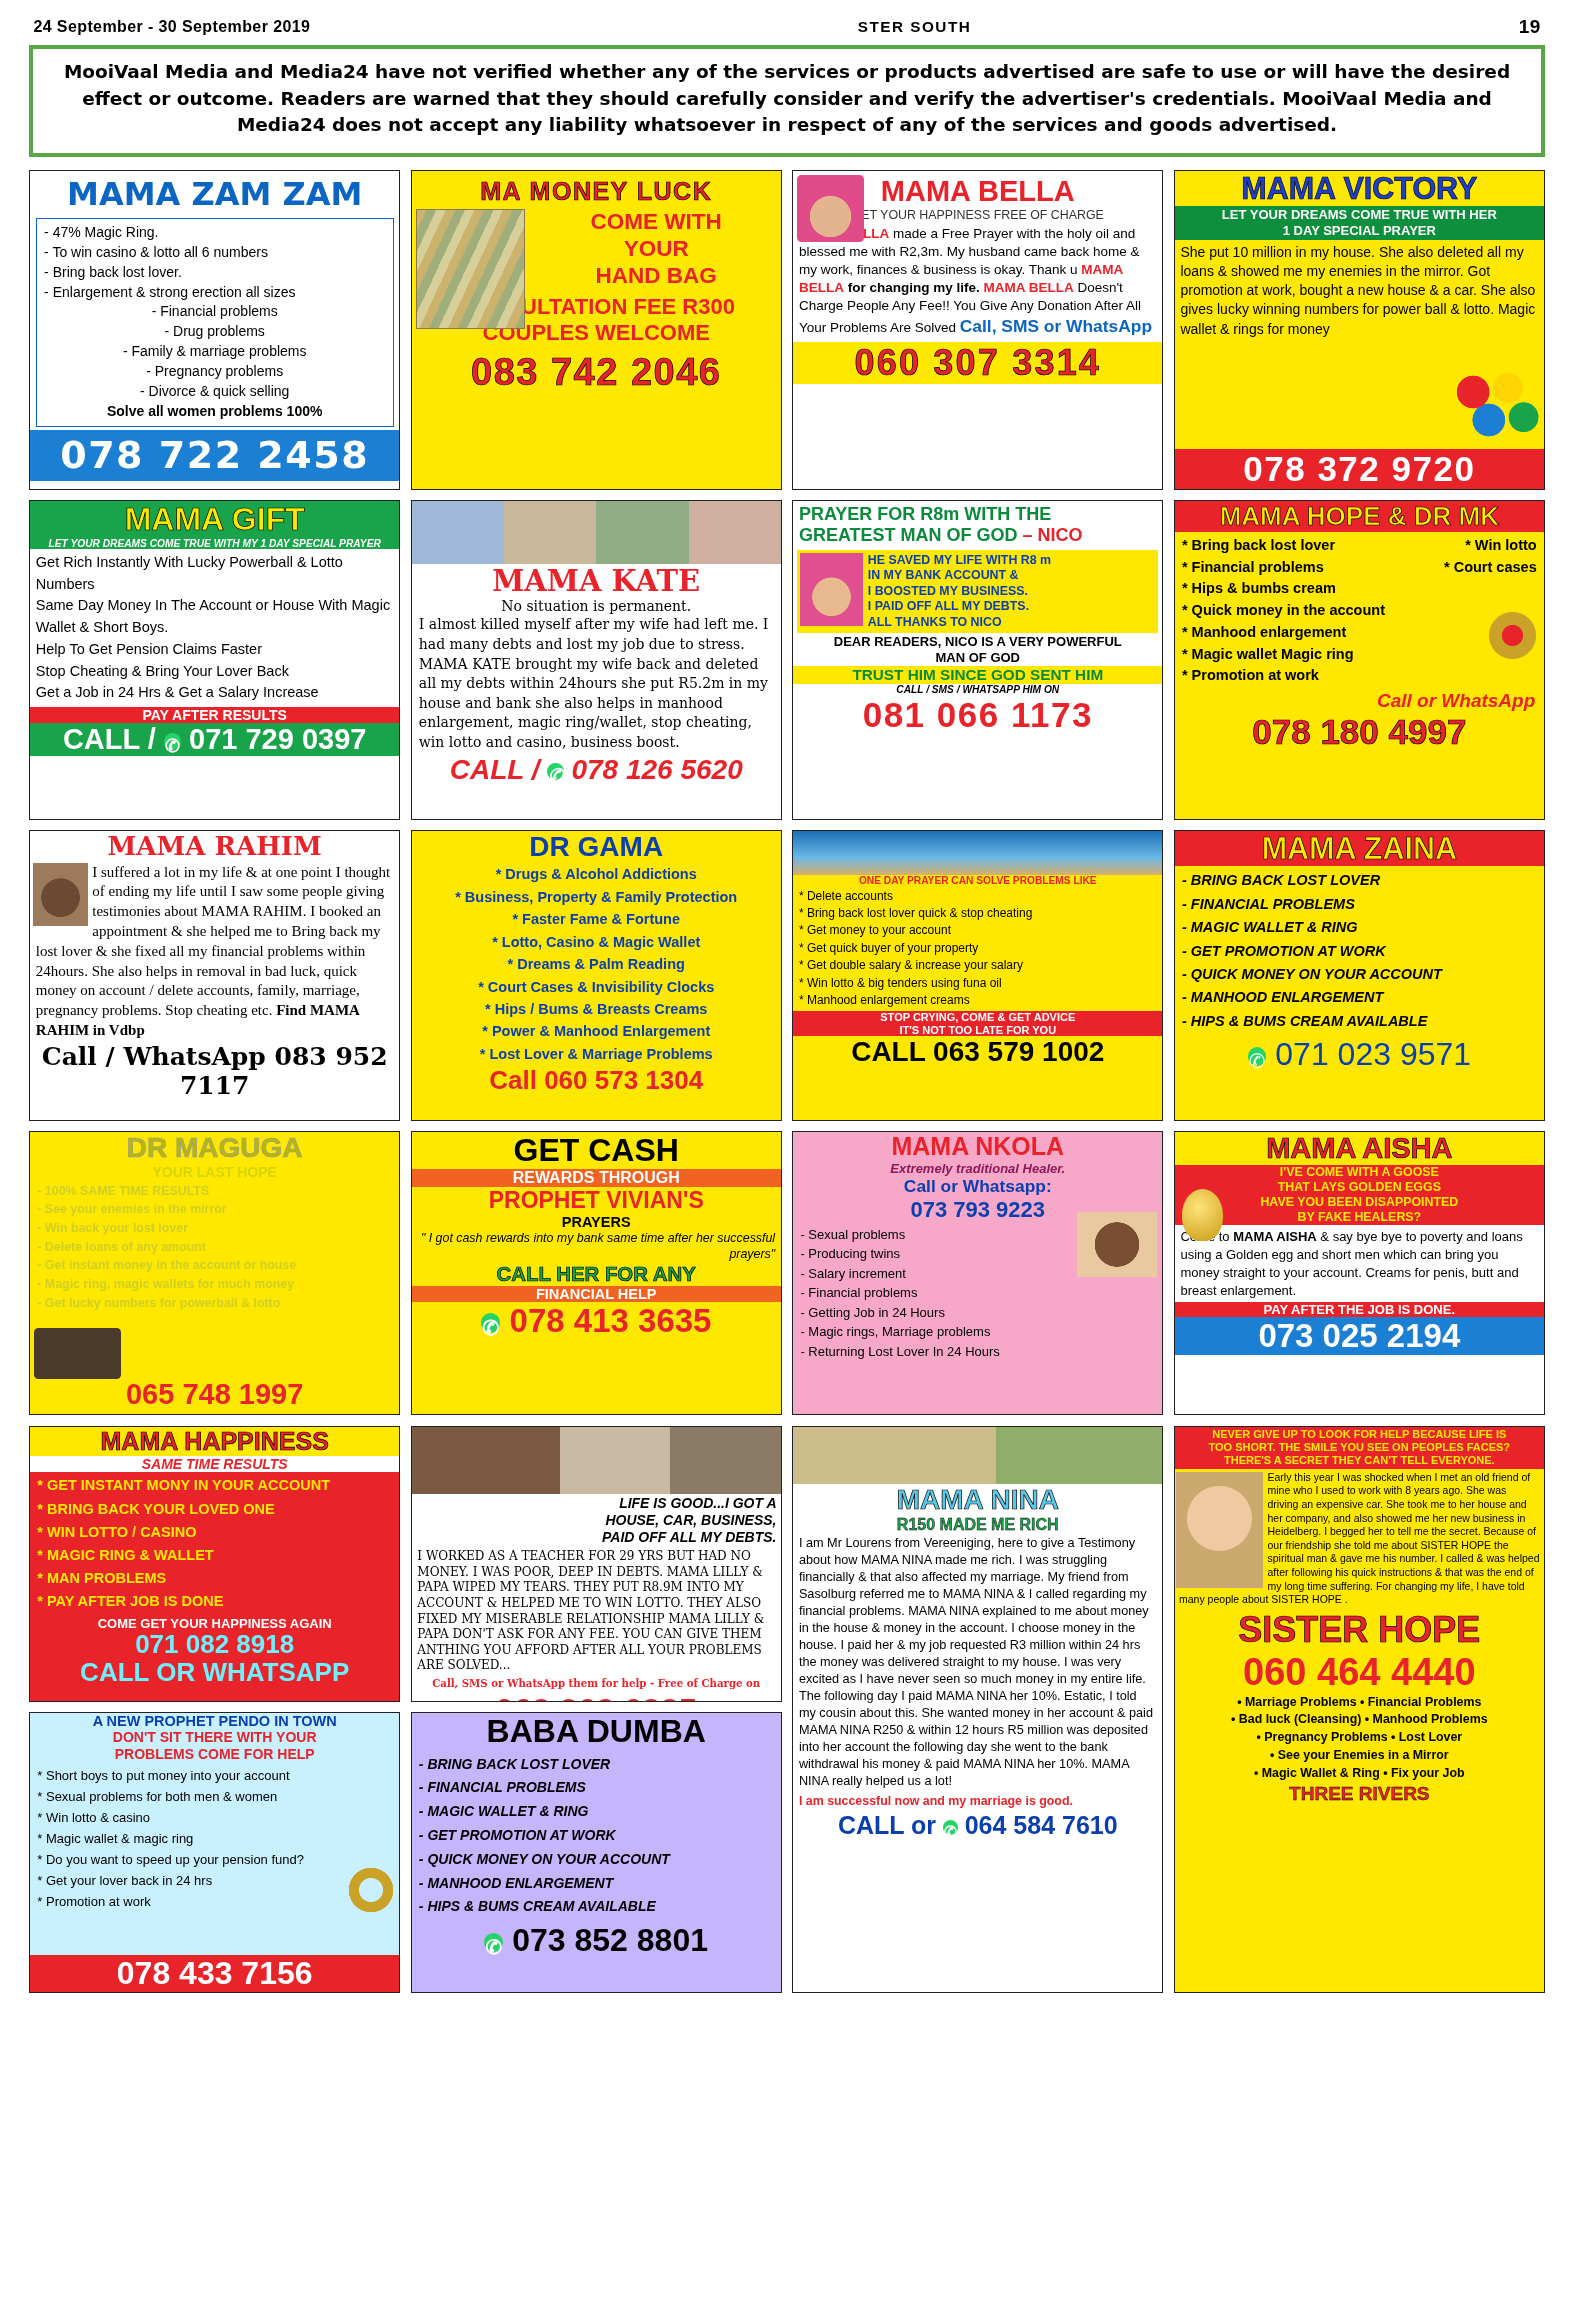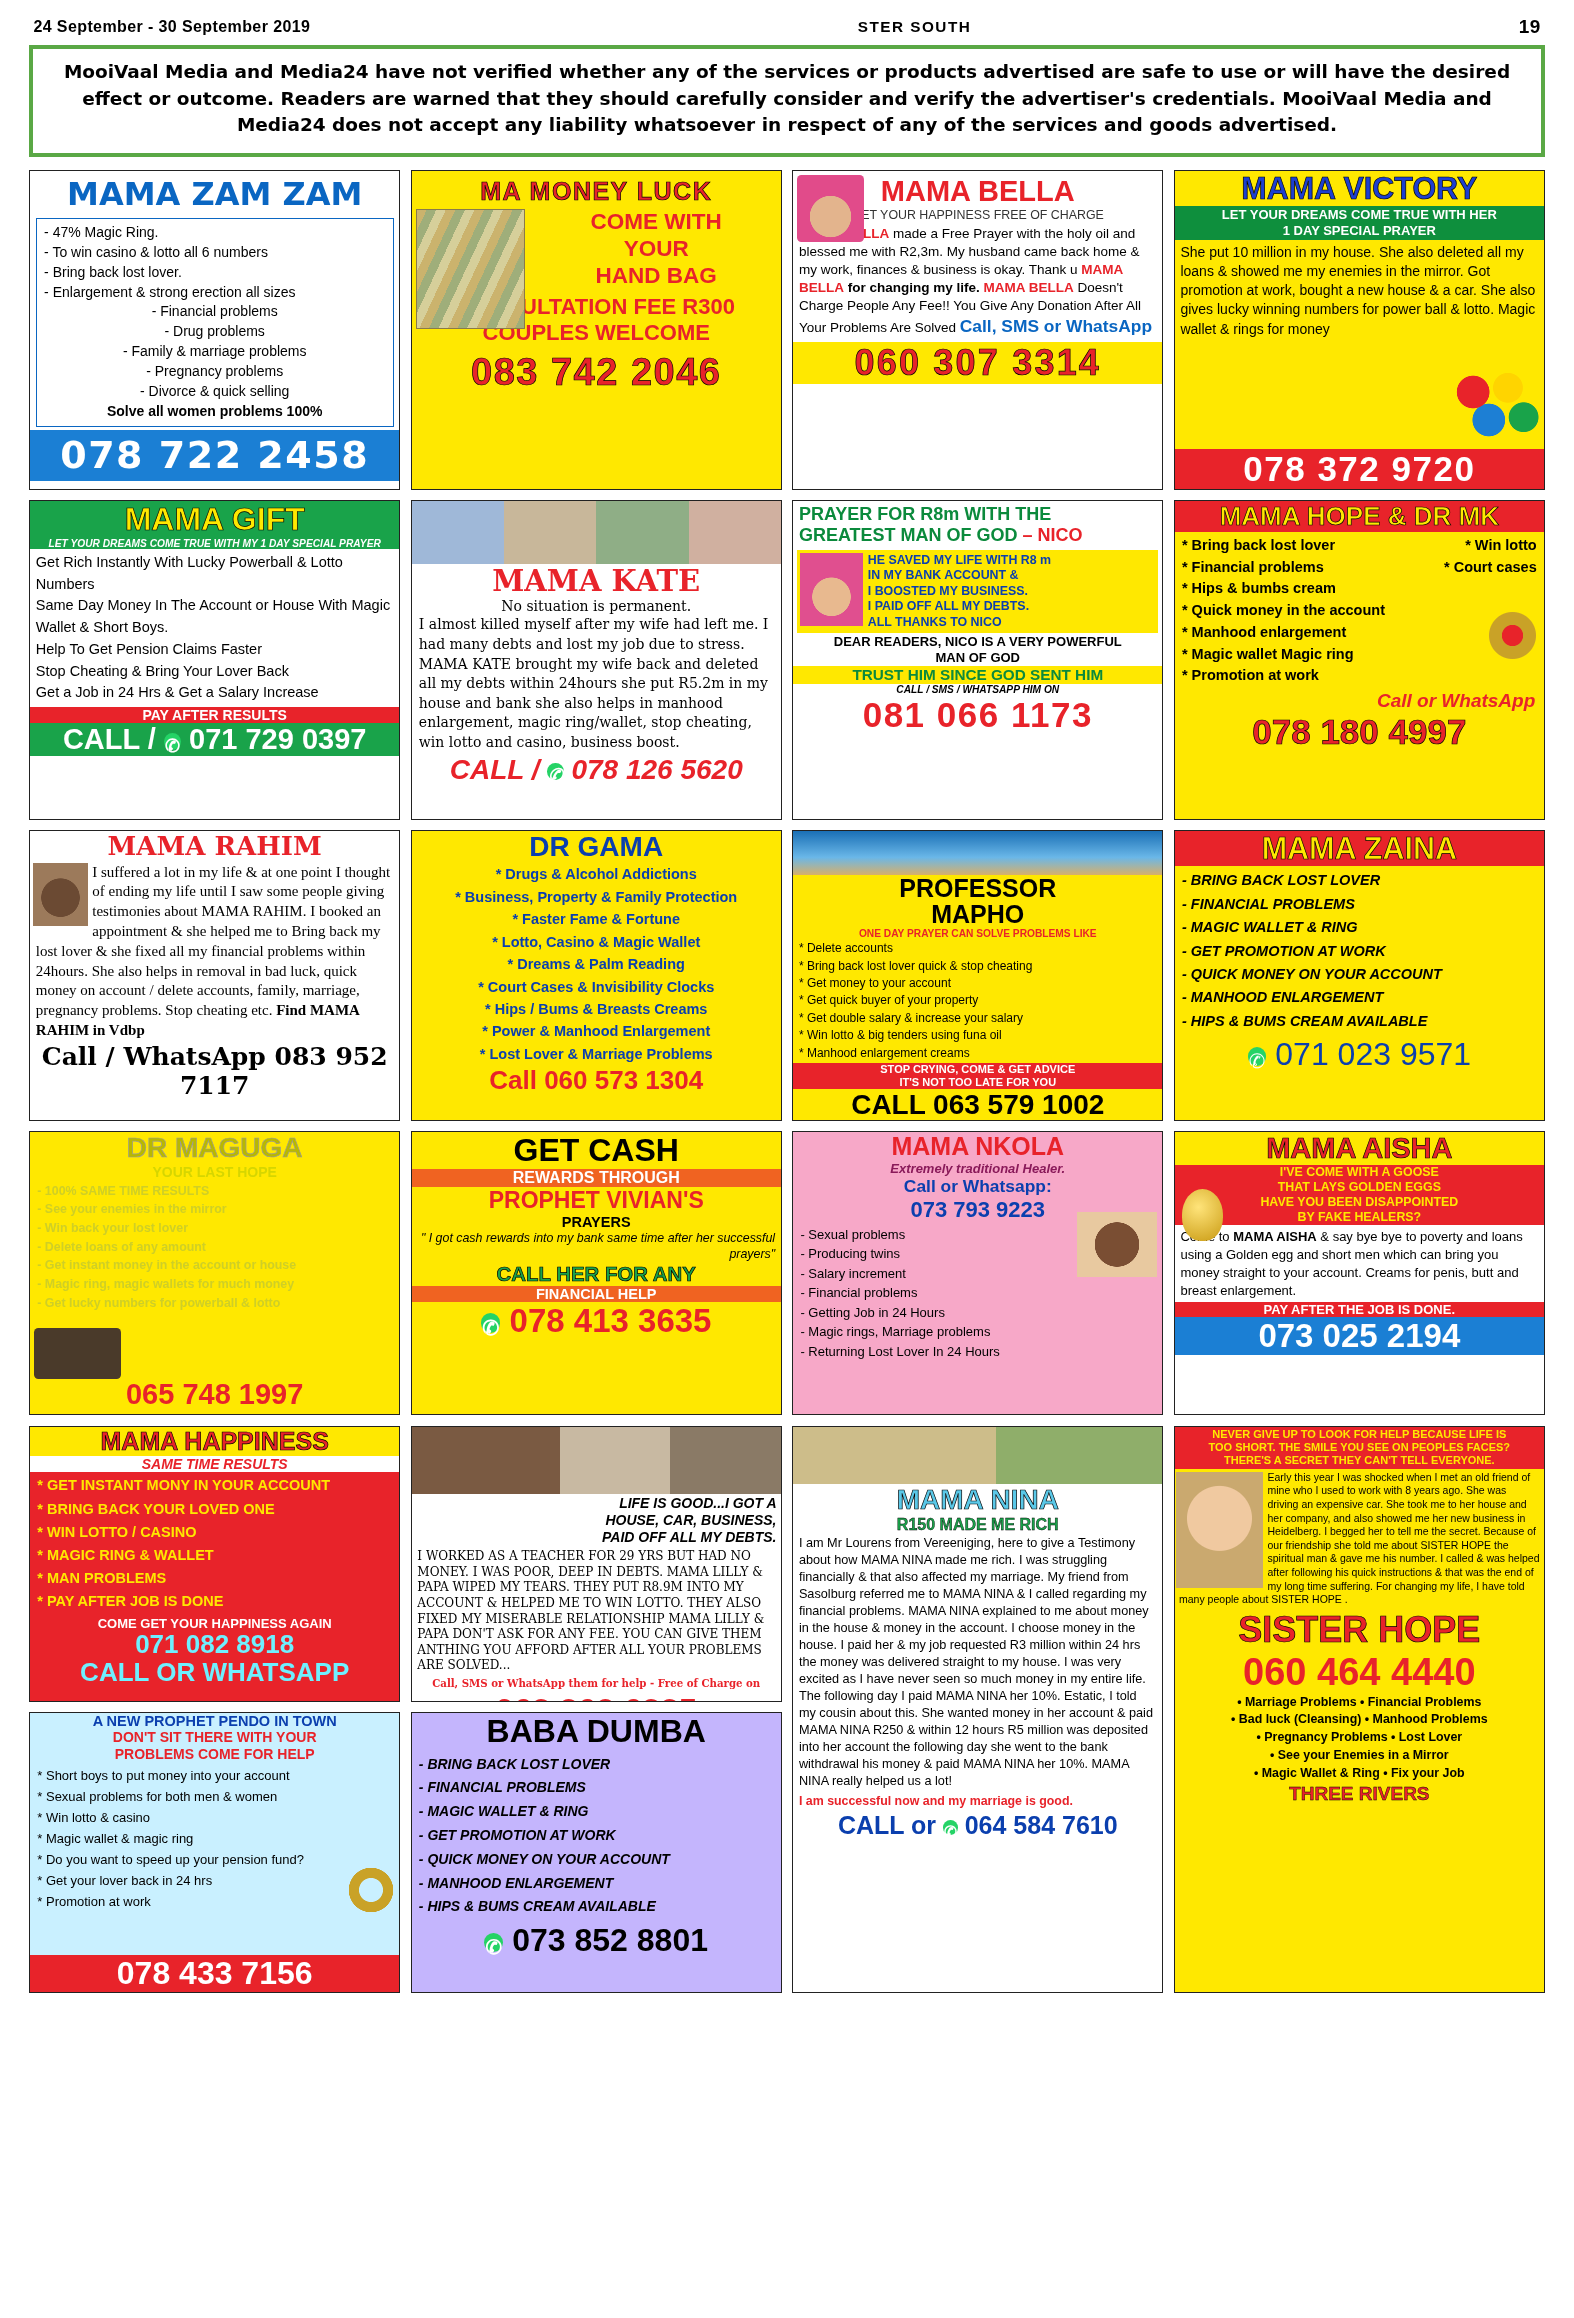--- a/index.html
+++ b/index.html
@@ -446,24 +446,20 @@
         <div>* Lost Lover &amp; Marriage Problems</div>
       </div>
       <div class="ph">
         <span>Call</span>
         <span>060 573 1304</span>
       </div>
     </div>
 
     <div class="ad a11">
       <div class="top"></div>
-      <div class="h">
-        <div>PROFESSOR</div>
-        <div>MAPHO</div>
-      </div>
       <div class="sb">ONE DAY PRAYER CAN SOLVE PROBLEMS LIKE</div>
       <div class="txt">
         <div>*  Delete accounts</div>
         <div>*  Bring back lost lover quick &amp; stop cheating</div>
         <div>*  Get money to your account</div>
         <div>*  Get quick buyer of your property</div>
         <div>*  Get double salary &amp; increase your salary</div>
         <div>*  Win lotto &amp; big tenders using funa oil</div>
         <div>*  Manhood enlargement creams</div>
       </div>

